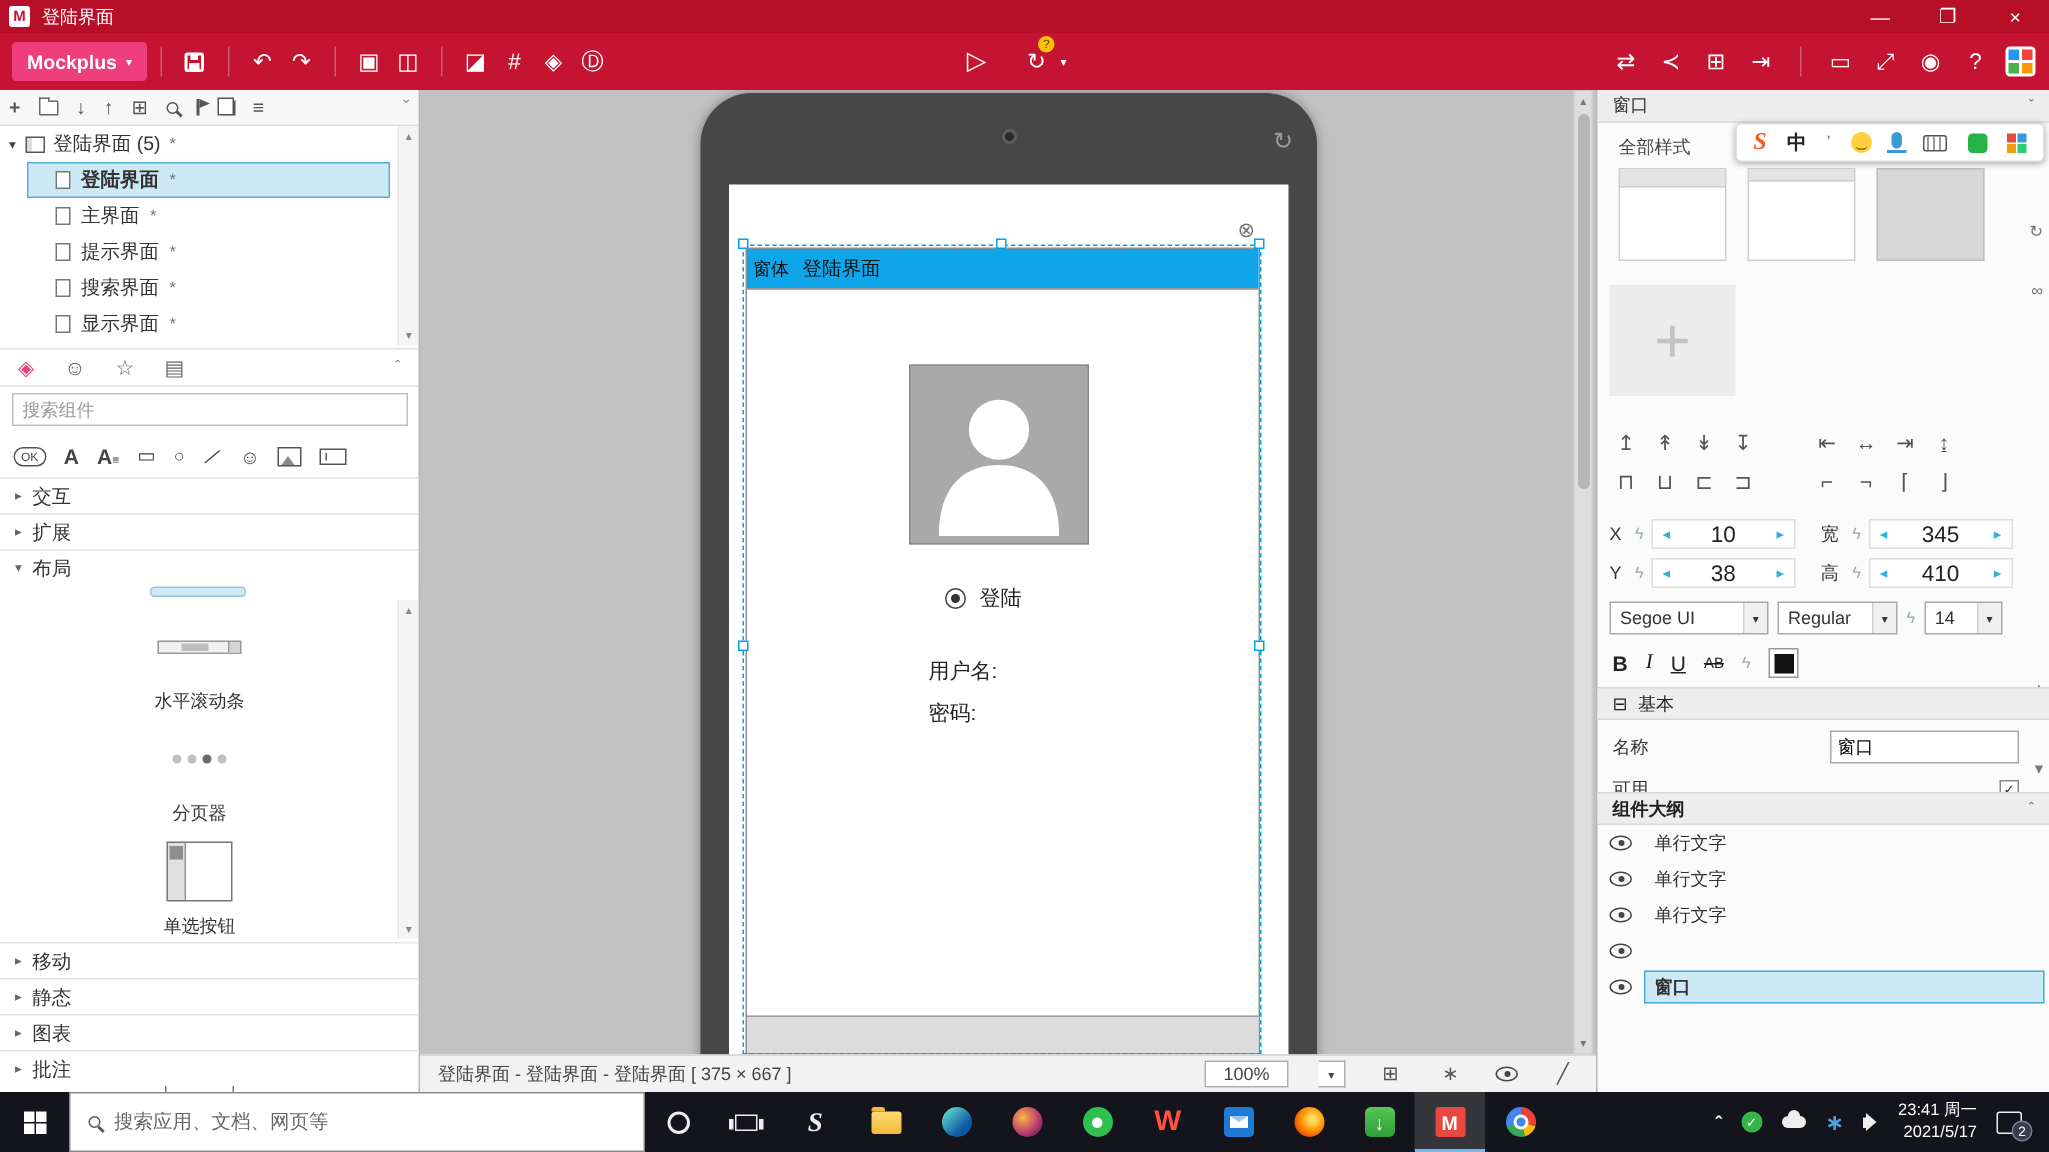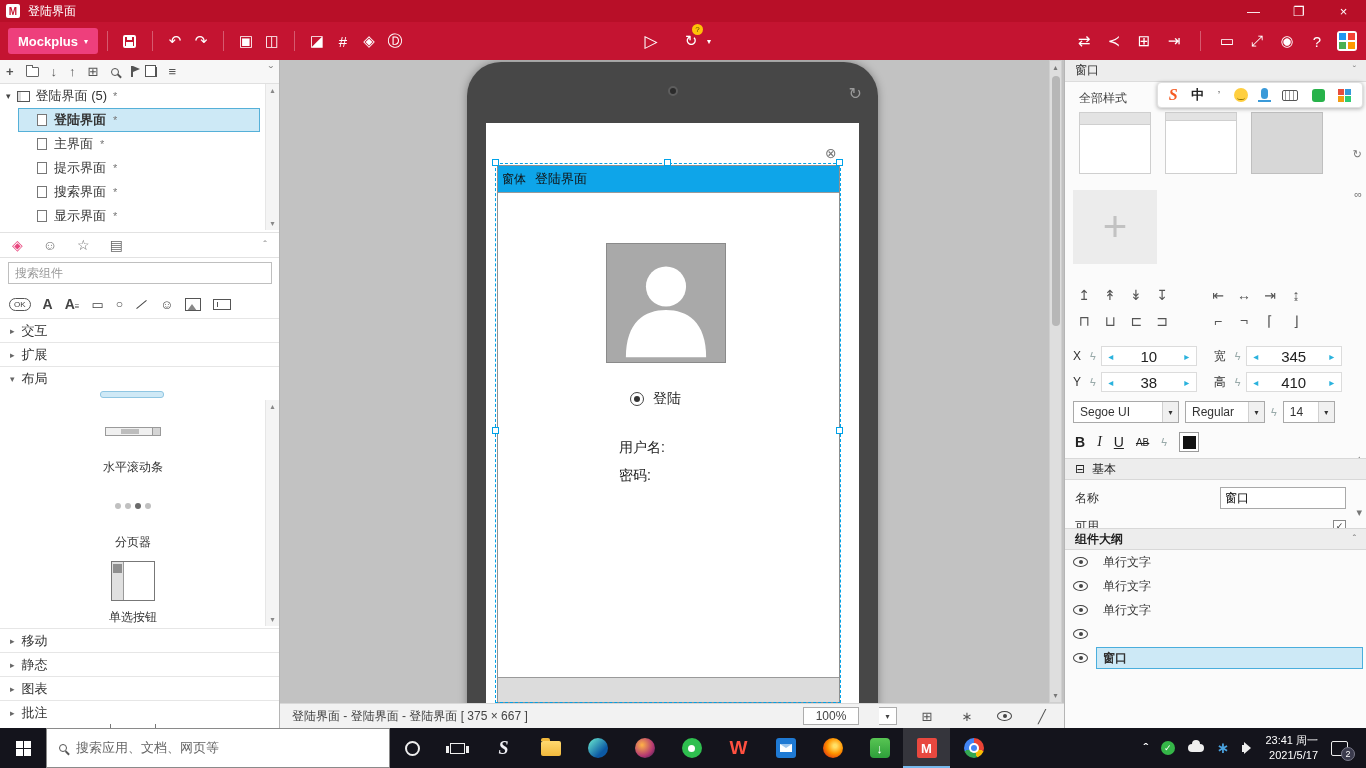--- a/index.html
+++ b/index.html
@@ -168,21 +168,21 @@
 .orows{position:absolute;top:490px;left:0;right:0}
 .orow{height:24px;display:flex;align-items:center;padding-left:8px;gap:8px}
 .olabel-wrap{flex:1;height:22px;display:flex;align-items:center;padding-left:6px;margin-right:3px;border:1px solid transparent;font-size:12px}
 .olabel-wrap.sel{background:#cde9f6;border-color:#4aaedd}
 .rr-i{position:absolute;right:4px;color:#777;font-size:11px}
 
 #taskbar{position:absolute;left:0;top:728px;width:1366px;height:40px;background:#14141c;display:flex;align-items:center;color:#fff;z-index:50}
 .tb-start{width:46px;height:100%;display:flex;align-items:center;justify-content:center}
 .winlogo{display:grid;grid-template-columns:7px 7px;grid-template-rows:7px 7px;gap:1px}
 .winlogo i{background:#fff;display:block}
-.tb-search{width:344px;height:100%;background:#fff;display:flex;align-items:center;gap:9px;padding:0 12px;color:#666;border:1px solid #8a8a8a}
+.tb-search{width:384px;height:100%;background:#fff;display:flex;align-items:center;gap:9px;padding:0 12px;color:#666;border:1px solid #8a8a8a}
 .i-mag.dark{border-color:#555}.i-mag.dark::after{background:#555}
 .tb-btn{width:45px;height:100%;display:flex;align-items:center;justify-content:center}
 .circ{width:15px;height:15px;border:2px solid #eee;border-radius:50%}
 .tview{width:15px;height:11px;border:1.5px solid #eee;position:relative}
 .tview::before{content:'';position:absolute;left:-5px;top:2px;width:3px;height:7px;background:#eee}
 .tview::after{content:'';position:absolute;right:-5px;top:2px;width:3px;height:7px;background:#eee}
 .tb-app{width:47px;height:100%;display:flex;align-items:center;justify-content:center;position:relative}
 .tb-app.active{background:rgba(255,255,255,.14);box-shadow:inset 0 -2px 0 #76b9ed}
 .ap-sogou{color:#f0f0f5;font-weight:bold;font-size:18px;font-style:italic;font-family:"Liberation Serif",serif}
 .folder{width:20px;height:15px;background:linear-gradient(#ffd970,#f2b93c);border-radius:2px;position:relative}

